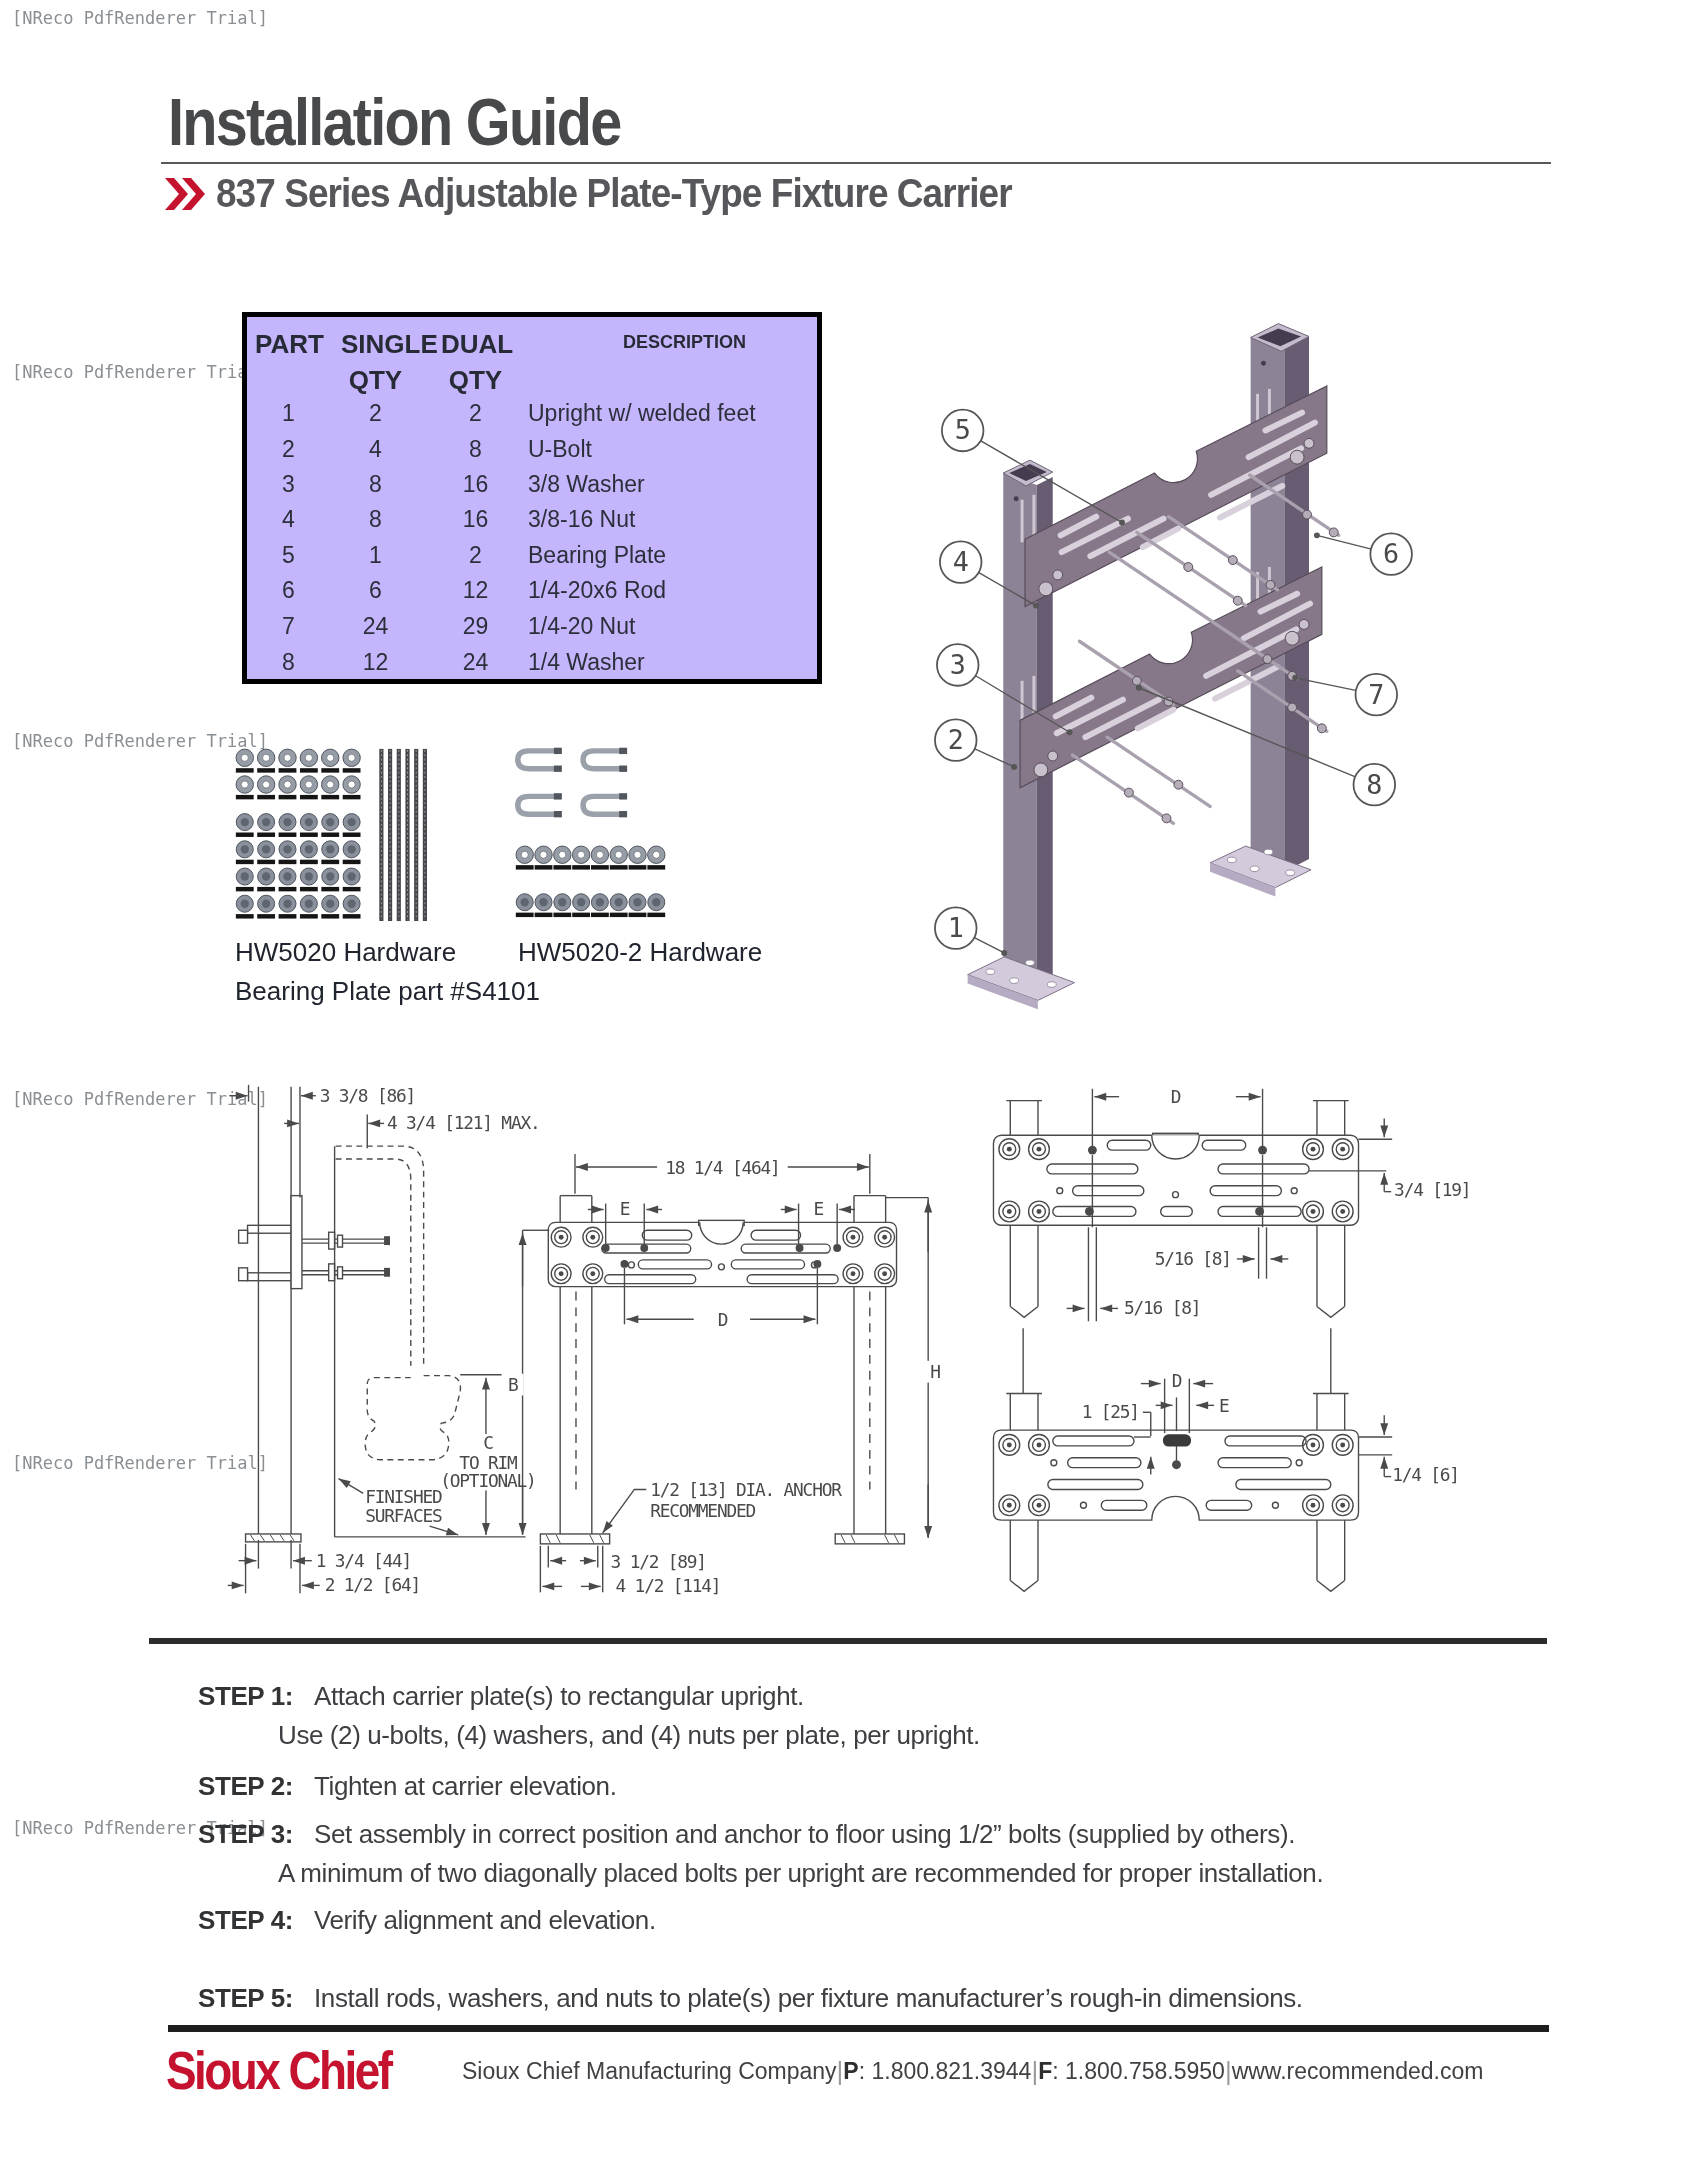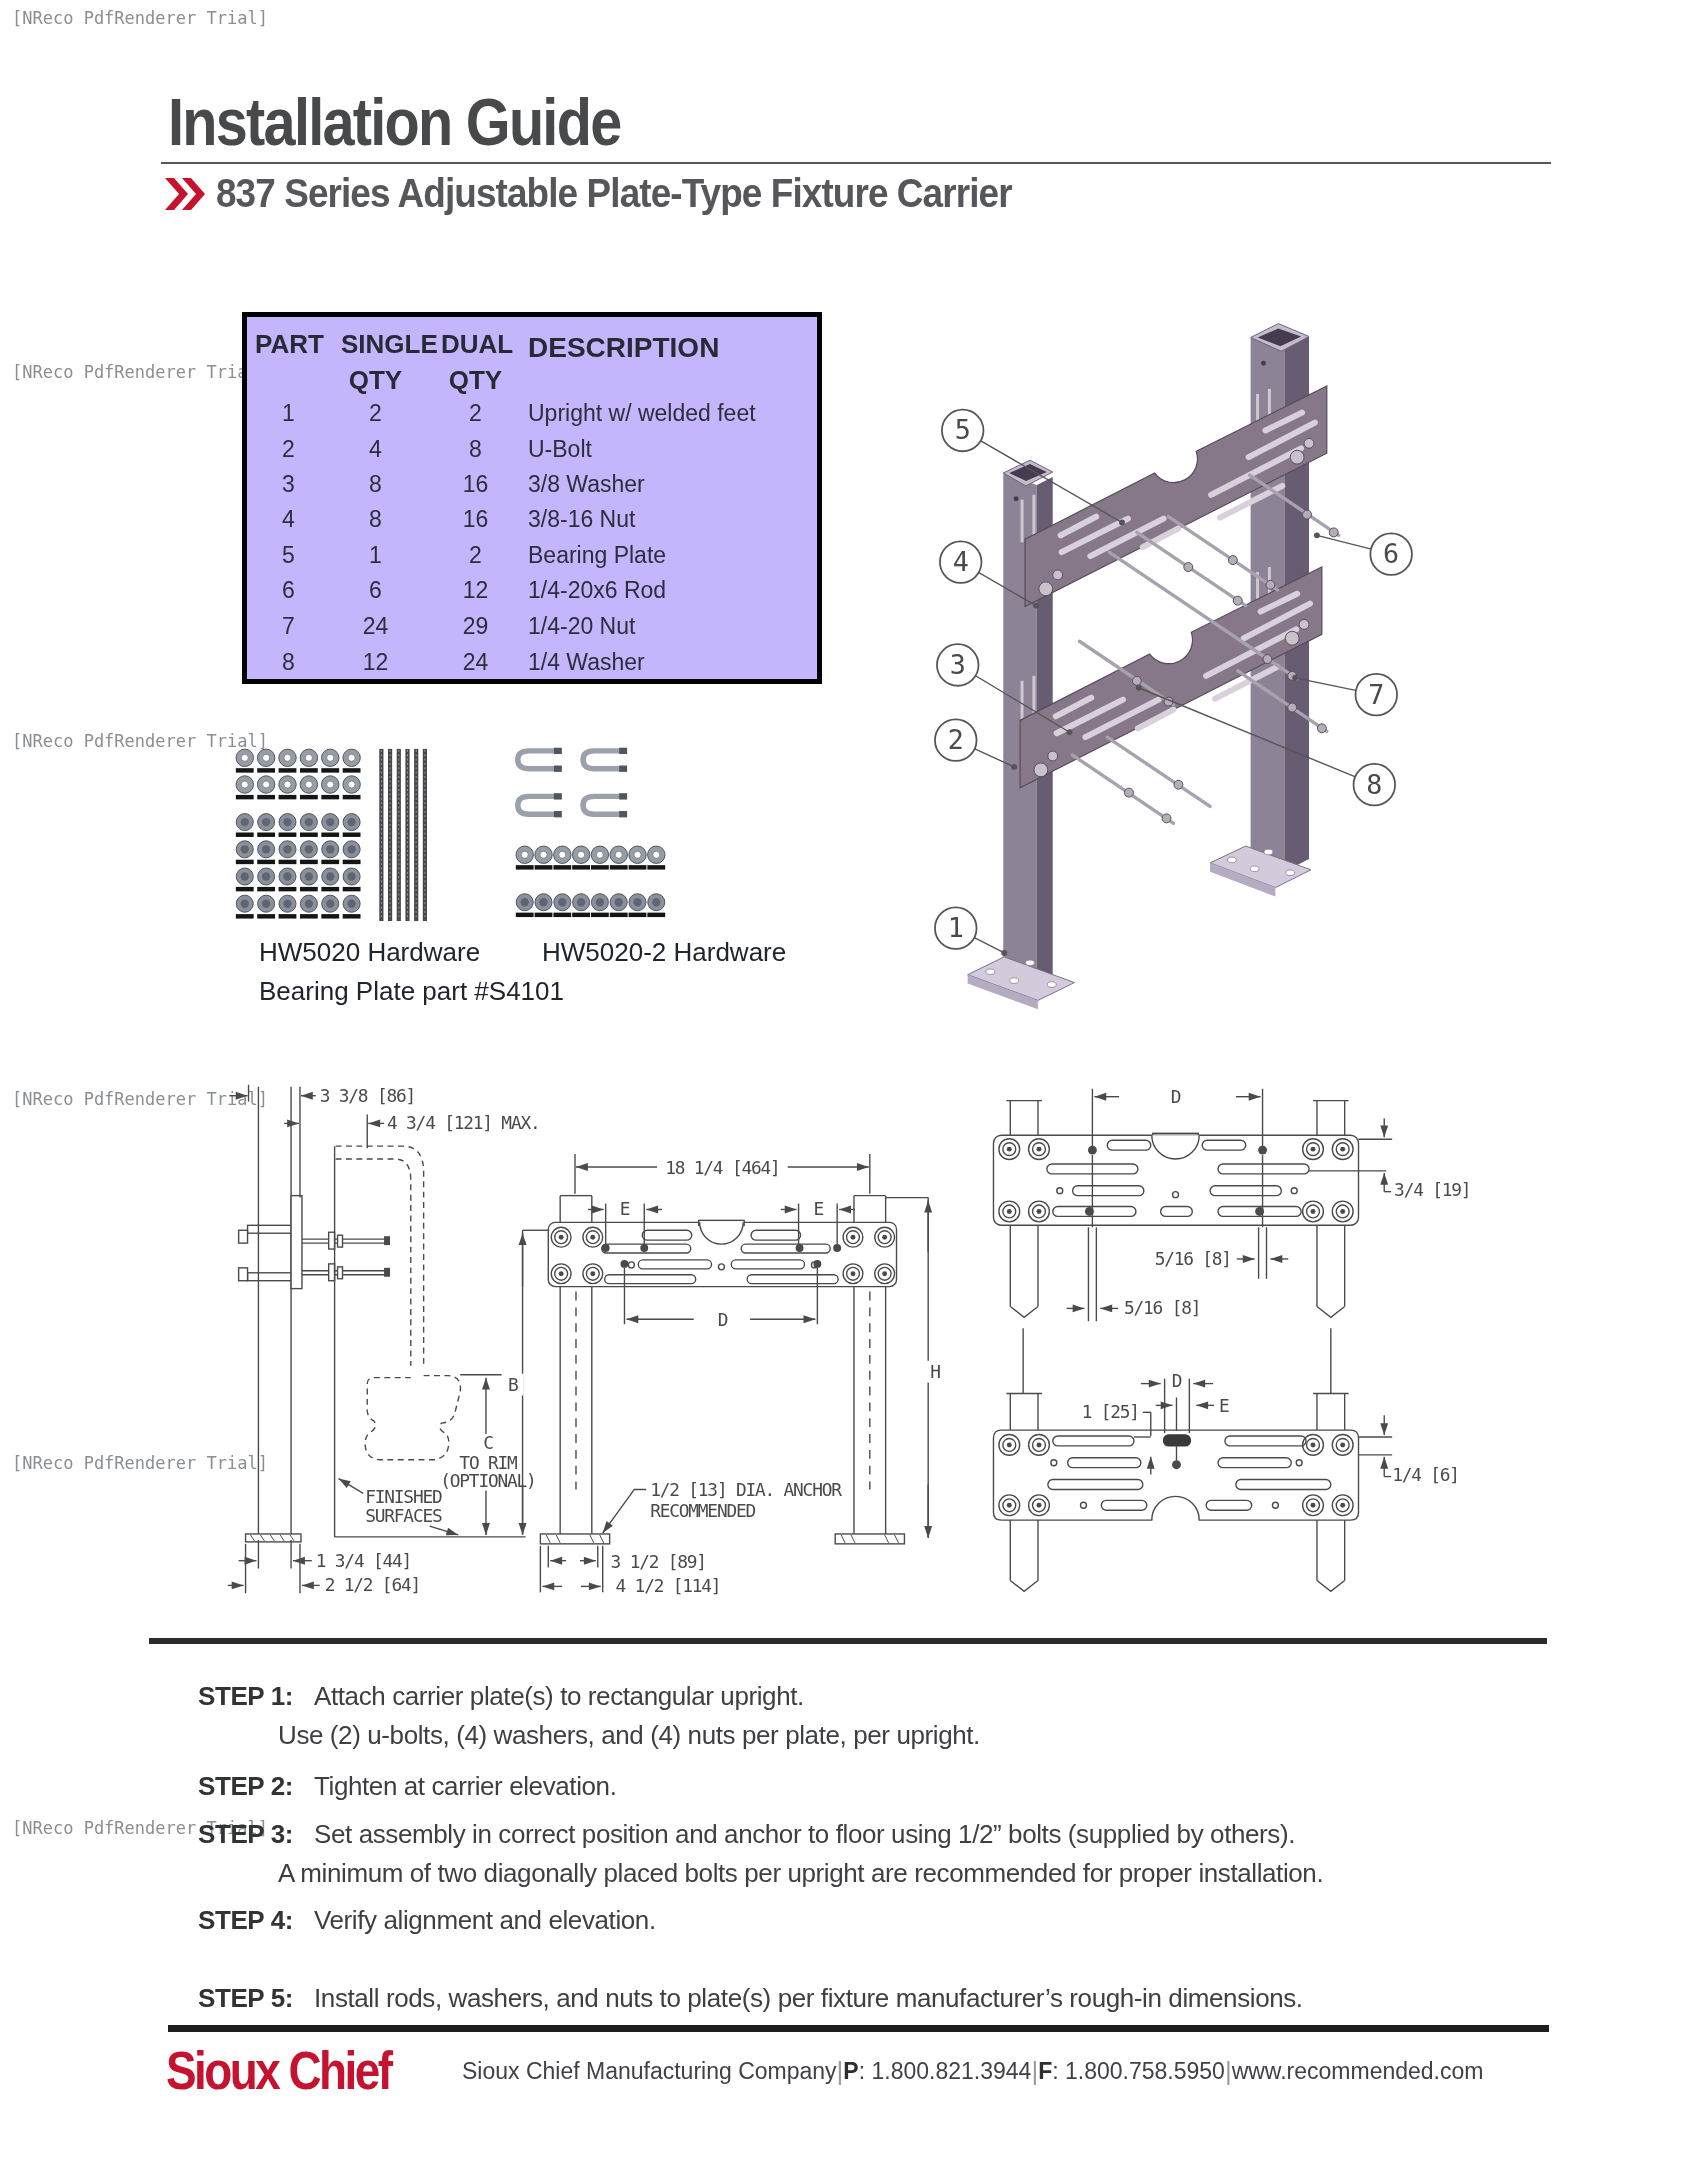--- a/index.html
+++ b/index.html
@@ -15,21 +15,21 @@
   
   #parts-table{left:242px;top:312px;width:570px;height:362px;border:5px solid #000;background:#c4b5fd;}
   #parts-table .th{position:absolute;font-weight:bold;color:#272b36;font-size:26px;text-align:center;}
   #parts-table .row{position:absolute;left:0;width:100%;height:34px;font-size:23px;color:#2b2f3a;}
   #parts-table .row span{position:absolute;display:inline-block;}
   .c-part{left:14px;width:55px;text-align:center;}
   .c-single{left:95px;width:67px;text-align:center;}
   .c-dual{left:196px;width:65px;text-align:center;}
   .c-desc{left:281px;width:267px;text-align:left;}
   
-  .hw-caption{font-size:26px;color:#20242e;white-space:nowrap;margin-left:24px;}
+  .hw-caption{font-size:26px;color:#20242e;white-space:nowrap;}
   
   .geo line,.geo path,.geo rect,.geo polyline,.geo circle{stroke:#4a4a4a;stroke-width:1.4;fill:none;}
   .geo .wf{fill:#fff;}
   .geo .dot{fill:#4a4a4a;stroke:none;}
   .geo .blk{fill:#3a3a3a;stroke:#3a3a3a;}
   .geo .thin{stroke-width:1;}
   .geo .dsh{stroke-dasharray:6 4.5;}
   .geo .dsh2{stroke-dasharray:9 7;}
   .dim{font-family:"DejaVu Sans Mono",monospace;font-size:18px;fill:#4a4a4a;letter-spacing:-1.2px;}
   .dim-bg{fill:#fff;stroke:none;}
@@ -64,21 +64,21 @@
   </svg>
   <span id="subtitle">837 Series Adjustable Plate-Type Fixture Carrier</span>
 </div>
 
 <div class="abs z" id="parts-table">
   <span class="th" style="left:8px;top:12px;width:61px;">PART</span>
   <span class="th" style="left:94px;top:12px;width:69px;">SINGLE</span>
   <span class="th" style="left:94px;top:48px;width:69px;">QTY</span>
   <span class="th" style="left:194px;top:12px;width:69px;">DUAL</span>
   <span class="th" style="left:194px;top:48px;width:69px;">QTY</span>
-  <span class="th" style="left:281px;top:15px;width:218px;text-align:left;font-size:28px;">DESCRIPTION</span>
+  <span class="th" style="left:281px;top:15px;width:218px;text-align:right;font-size:18px;">DESCRIPTION</span>
 
   <div class="row" style="top:83px;">
       <span class="c-part">1</span>
       <span class="c-single">2</span>
       <span class="c-dual">2</span>
       <span class="c-desc">Upright w/ welded feet</span>
     </div>
   <div class="row" style="top:119px;">
       <span class="c-part">2</span>
       <span class="c-single">4</span>

